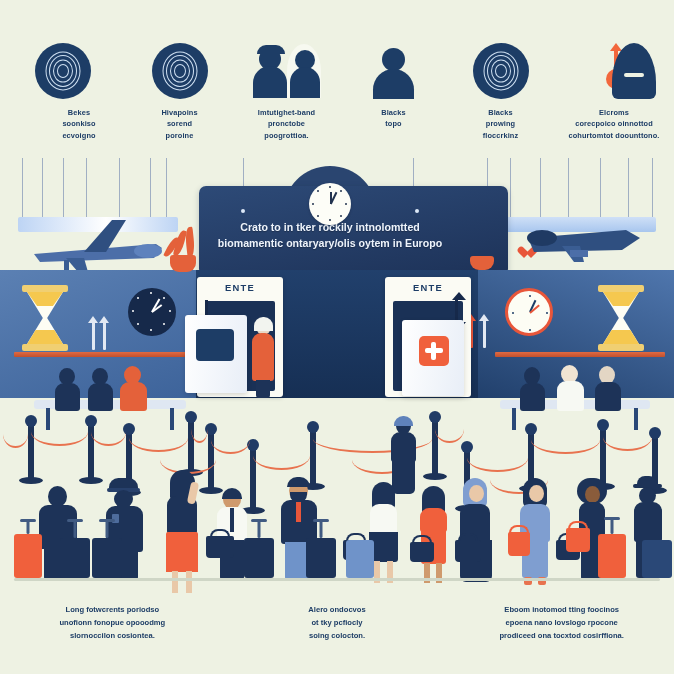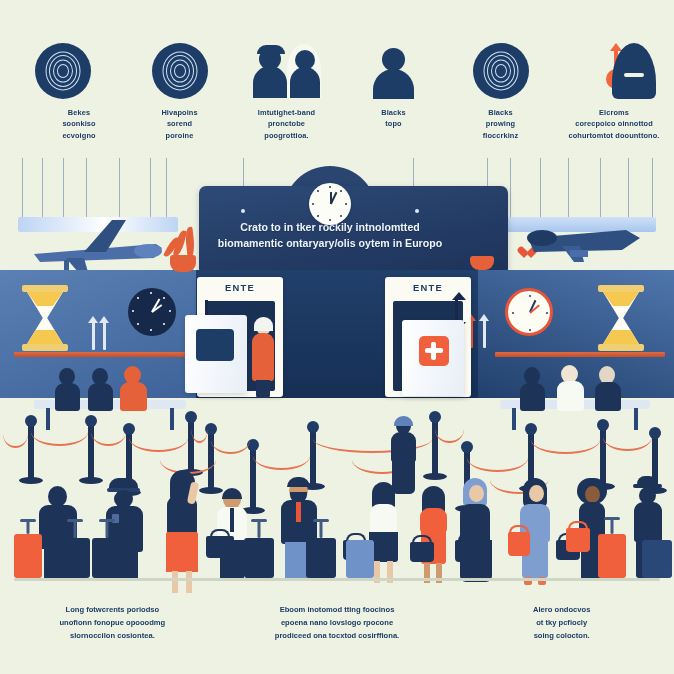--- a/index.html
+++ b/index.html
@@ -641,21 +641,21 @@
     <span class="p-legs" style="left:2px;top:64px;width:24px;height:38px;background:#1d3358;"></span>
   </div>
   <div class="bag" style="left:642px;top:540px;width:30px;height:38px;background:#2a4877;"></div>
 
   <div class="floor"></div>
 
   <div class="caps">
     <div class="cap" style="white-space: pre-line;">Long fotwcrents poriodso
 unofionn fonopue opooodmg
 slornoccilon cosiontea.</div>
+    <div class="cap" style="white-space: pre-line;">Alero ondocvos
+ot tky pcfiocly
+soing colocton.</div>
     <div class="cap" style="white-space: pre-line;">Eboom inotomod tting foocinos
 epoena nano lovslogo rpocone
 prodiceed ona tocxtod cosirffiona.</div>
-    <div class="cap" style="white-space: pre-line;">Alero ondocvos
-ot tky pcfiocly
-soing colocton.</div>
   </div>
 
 </div>
 
 </body></html>

